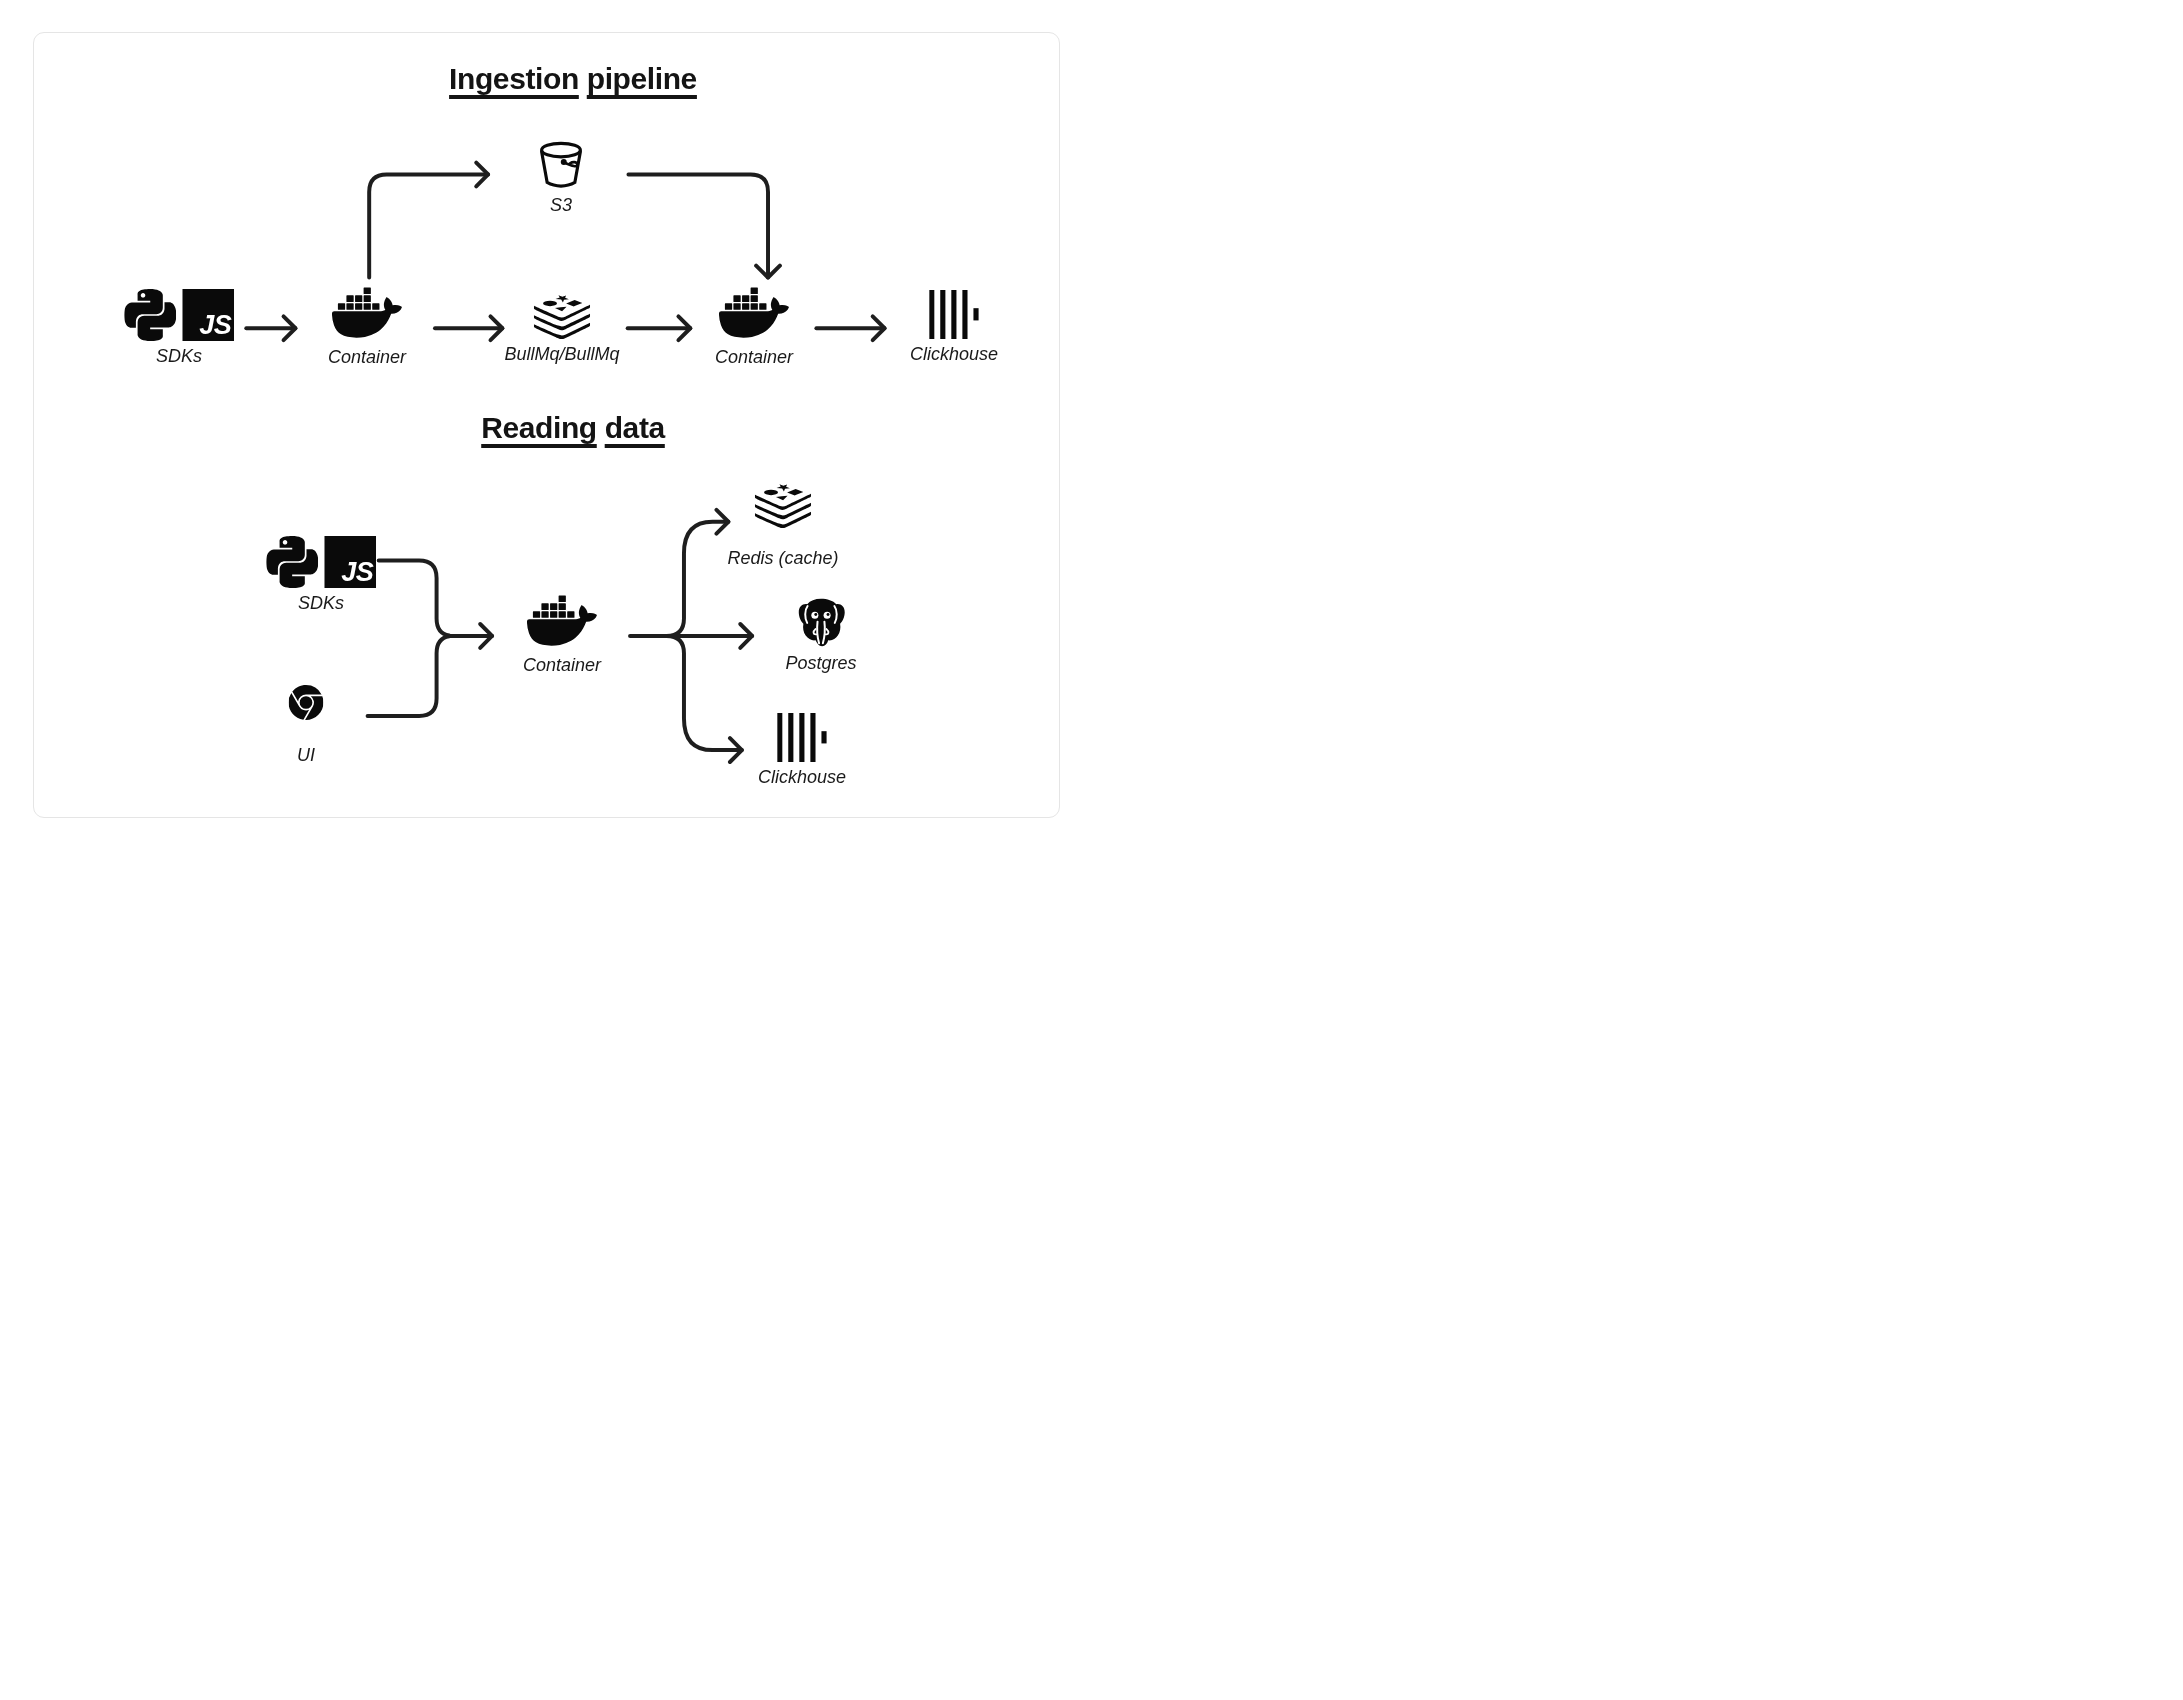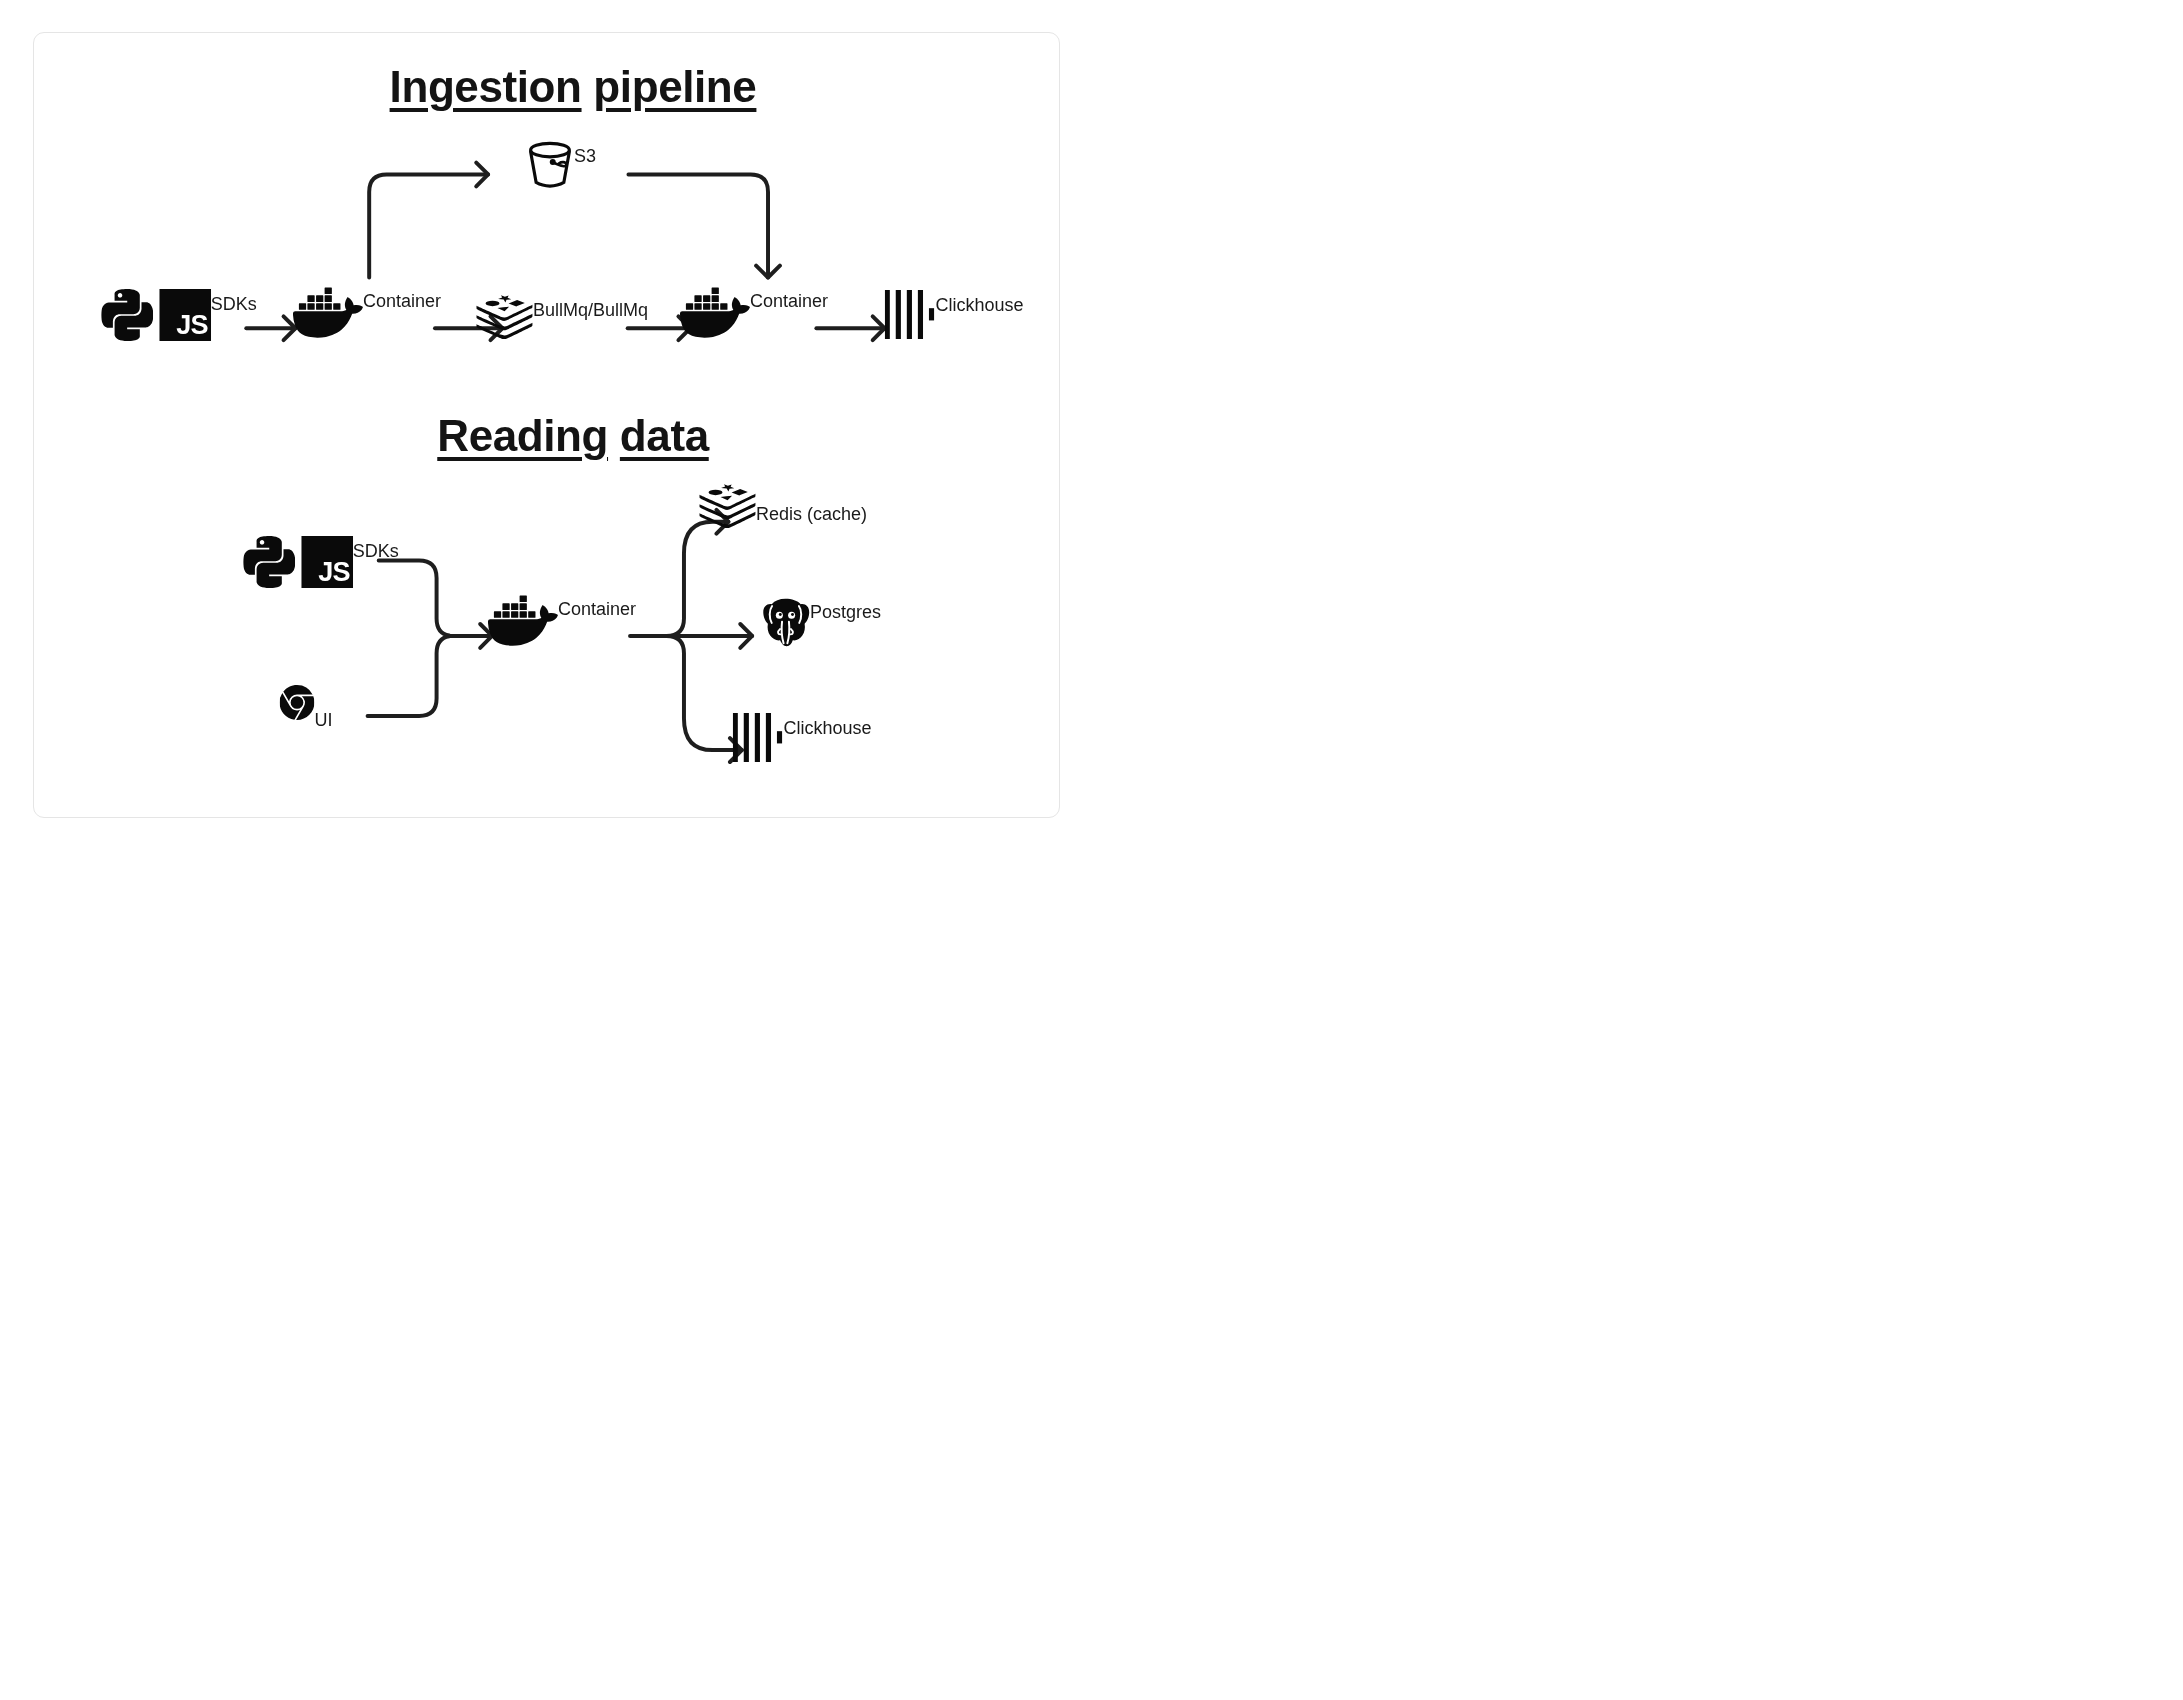--- a/index.html
+++ b/index.html
@@ -13,32 +13,32 @@
     background:var(--background);
     font-family:"Liberation Sans",sans-serif;
   }
   .card{
     position:absolute;left:33px;top:32px;width:1027px;height:786px;
     background:#fff;border:1.6px solid var(--card-border);border-radius:11px;
   }
   .stage{position:absolute;inset:0}
   .title{
     position:absolute;transform:translateX(-50%);
-    font-size:44px;font-weight:700;color:var(--title);
+    font-size:30px;font-weight:700;color:var(--title);
     white-space:nowrap;letter-spacing:-0.4px;
   }
   .title .w{
     text-decoration:underline;
     text-decoration-thickness:4px;
     text-underline-offset:5.6px;
     text-decoration-skip-ink:auto;
   }
   .node{
     position:absolute;transform:translateX(-50%);
-    display:flex;flex-direction:row;
+    display:flex;flex-direction:column;align-items:center;font-style:italic;
   }
   .icons{display:flex;align-items:flex-end;gap:5.6px}
   .label{
     font-size:18px;color:var(--label);white-space:nowrap;margin-top:4.8px;
   }
   svg.icon{color:var(--icon);display:block}
   svg.overlay{position:absolute;inset:0;width:1092px;height:850px;pointer-events:none}
   .edge{
     stroke:var(--ink);stroke-width:5;fill:none;
     stroke-linecap:round;stroke-linejoin:round;

